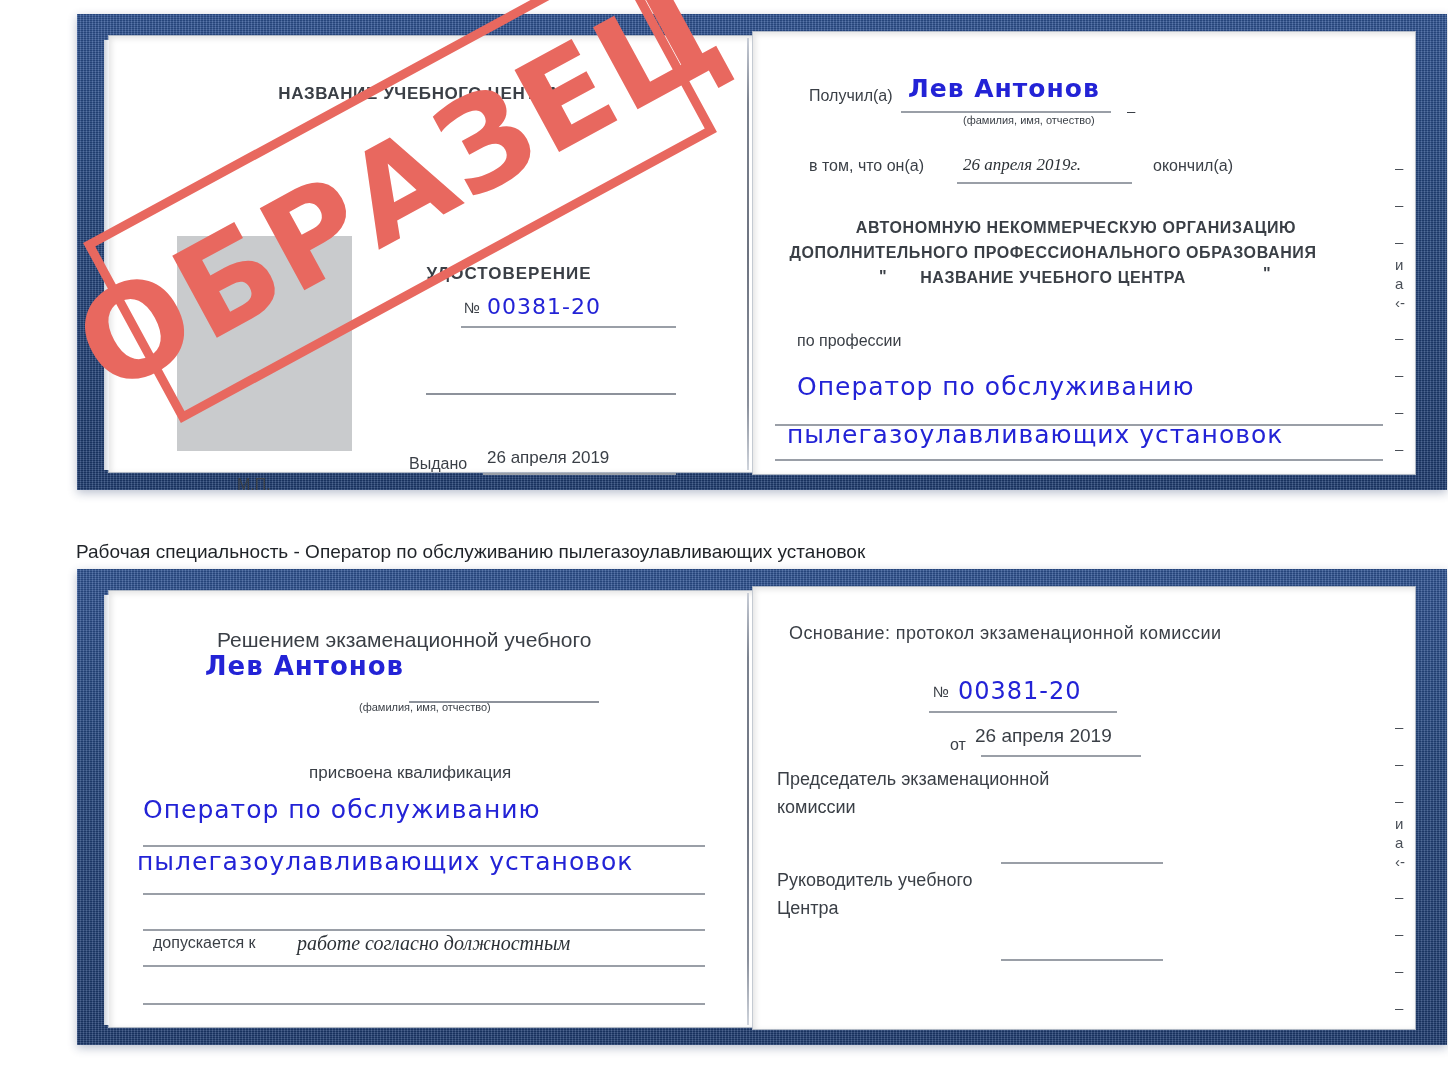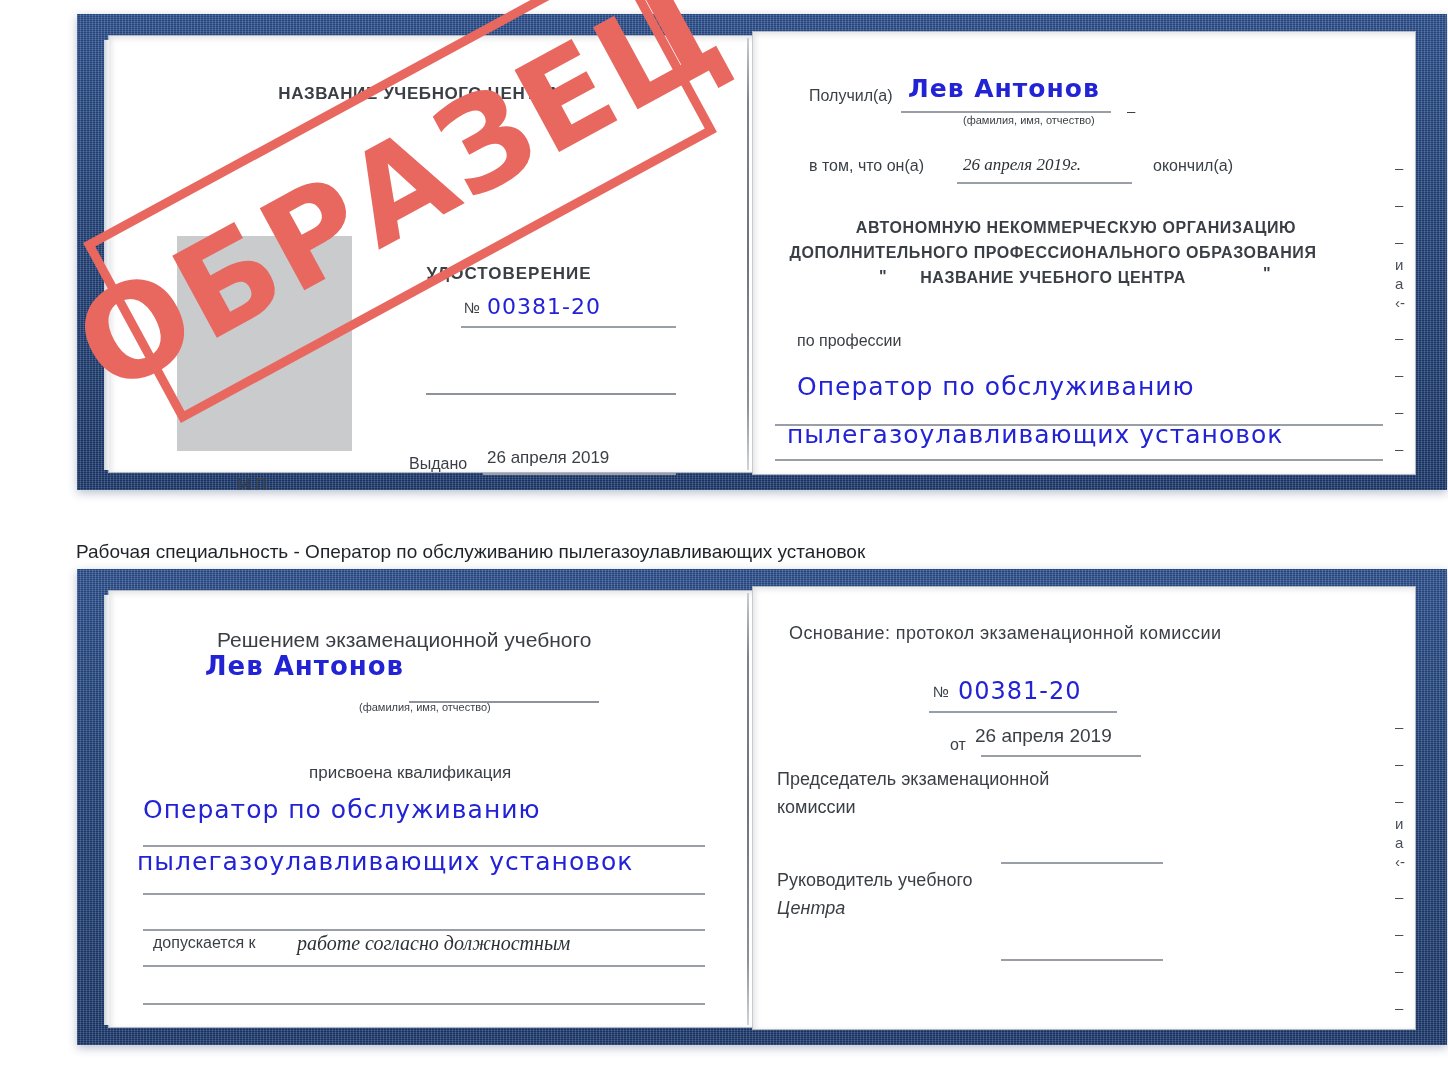--- a/index.html
+++ b/index.html
@@ -221,21 +221,21 @@
 
       <div class="lbl" style="position:absolute; left:197px; top:149px; font-size:16px;">от</div>
       <div class="lbl" style="position:absolute; left:222px; top:138px; font-size:19px;">26 апреля 2019</div>
       <div class="rule" style="left:228px; top:168px; width:160px;"></div>
 
       <div class="lbl" style="position:absolute; left:24px; top:182px; font-size:18px;">Председатель экзаменационной</div>
       <div class="lbl" style="position:absolute; left:24px; top:210px; font-size:18px;">комиссии</div>
       <div class="rule" style="left:248px; top:275px; width:162px;"></div>
 
       <div class="lbl" style="position:absolute; left:24px; top:283px; font-size:18px;">Руководитель учебного</div>
-      <div class="lbl" style="position:absolute; left:24px; top:311px; font-size:18px;font-style:italic;">Центра</div>
+      <div class="lbl" style="position:absolute; left:24px; top:311px; font-size:18px;">Центра</div>
       <div class="rule" style="left:248px; top:372px; width:162px;"></div>
 
       <div class="cut-col" style="left:642px; top:132px;">
         <span style="margin-bottom:22px;">–</span>
         <span style="margin-bottom:22px;">–</span>
         <span style="margin-bottom:8px;">–</span>
         <span style="margin-bottom:4px;">и</span>
         <span style="margin-bottom:4px;">а</span>
         <span style="margin-bottom:20px;">‹-</span>
         <span style="margin-bottom:22px;">–</span>

